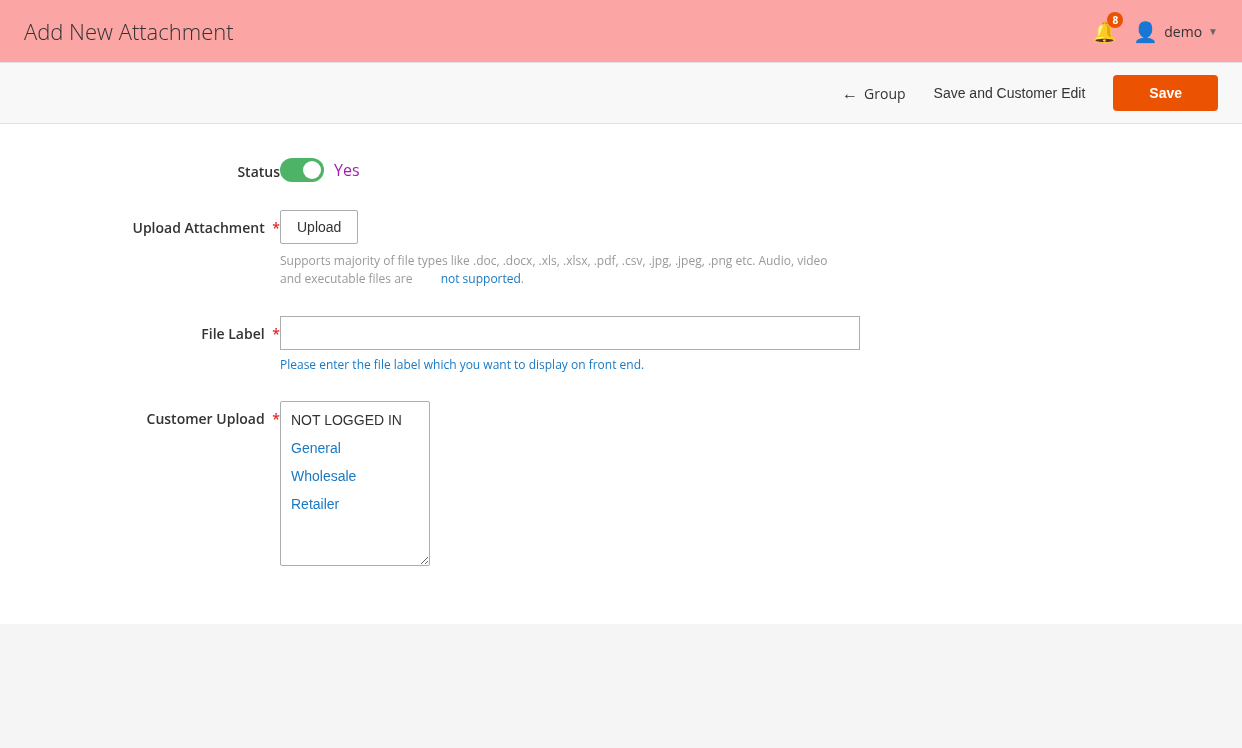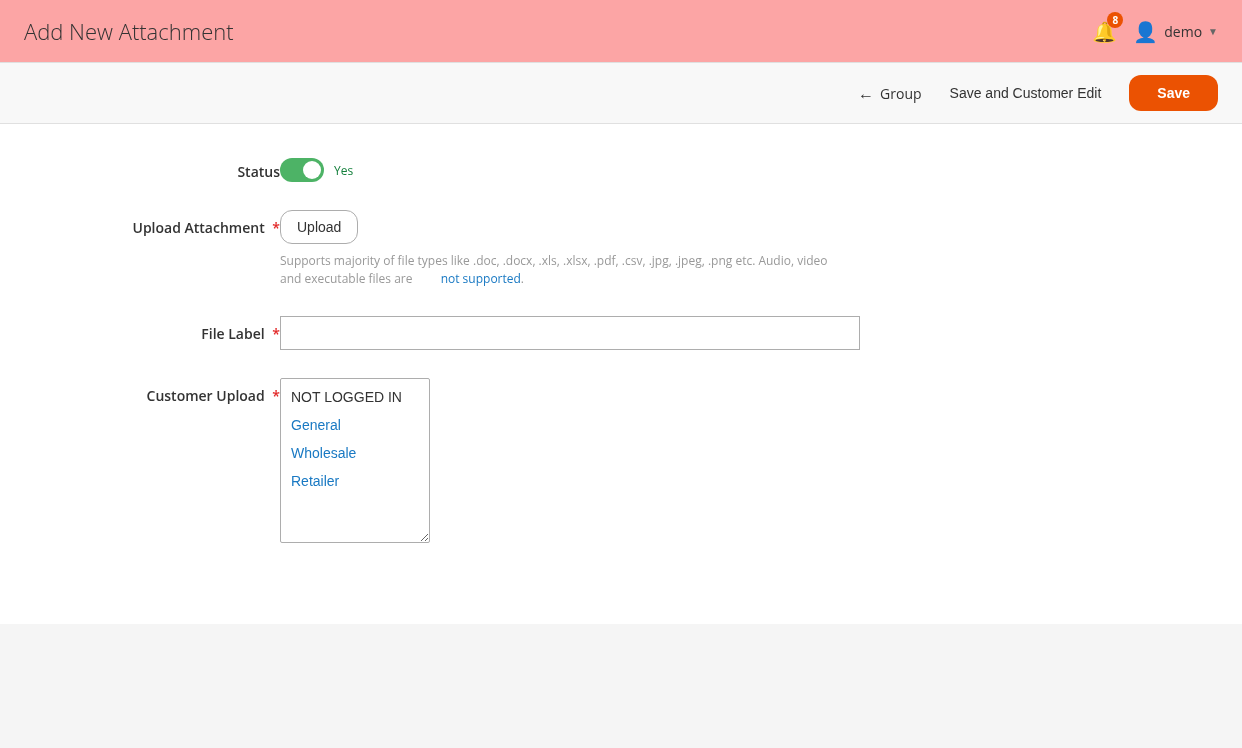--- a/index.html
+++ b/index.html
@@ -96,25 +96,25 @@
       border: none;
       color: #333;
       font-size: 14px;
       cursor: pointer;
       padding: 8px 12px;
     }
     .save-btn {
       background: #eb5202;
       color: #fff;
       border: none;
-      padding: 10px 28px;
+      padding: 10px 36px;
       font-size: 14px;
       font-weight: bold;
       cursor: pointer;
-      border-radius: 12px;
+      border-radius: 4px;
     }
 
     
     .main-content {
       padding: 30px 60px;
       background: #fff;
       min-height: 500px;
     }
 
     
@@ -171,33 +171,33 @@
       width: 18px;
       height: 18px;
       left: 3px;
       top: 3px;
       background: #fff;
       border-radius: 50%;
       transition: 0.3s;
       transform: translateX(20px);
     }
     .toggle-label-text {
-      font-size: 12px;
-      color: #15803d;
+      font-size: 16px;
+      color: #a21caf;
     }
 
     
     .upload-btn {
       background: #fff;
       border: 1px solid #adadad;
       color: #333;
       padding: 8px 16px;
       font-size: 14px;
       cursor: pointer;
-      border-radius: 12px;
+      border-radius: 2px;
     }
     .upload-hint {
       margin-top: 8px;
       font-size: 12px;
       color: #999;
       line-height: 1.5;
       max-width: 560px;
     }
     .upload-hint .highlight {
       color: #1979c3;
@@ -295,20 +295,21 @@
     </div>
   </div>
 
   <div class="form-row">
     <div class="form-label">
       <span>File Label</span>
       <span class="required-star">*</span>
     </div>
     <div class="form-field">
       <input type="text" class="text-input" style="">
+      <div class="field-hint">Please enter the file label which you want to display on front end.</div>
     </div>
   </div>
 
   <div class="form-row">
     <div class="form-label">
       <span>Customer Upload</span>
       <span class="required-star">*</span>
     </div>
     <div class="form-field">
       <select class="customer-group-select" multiple="">

